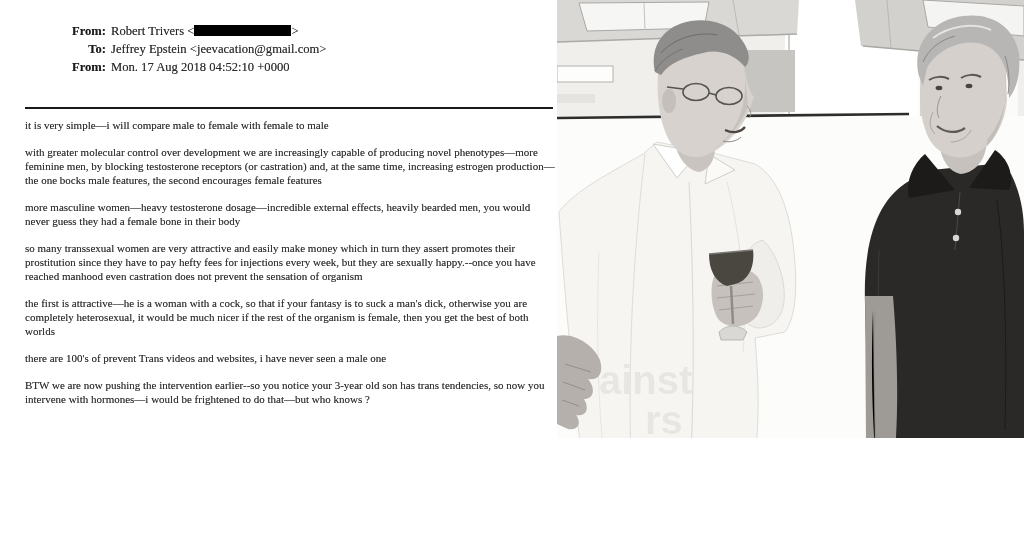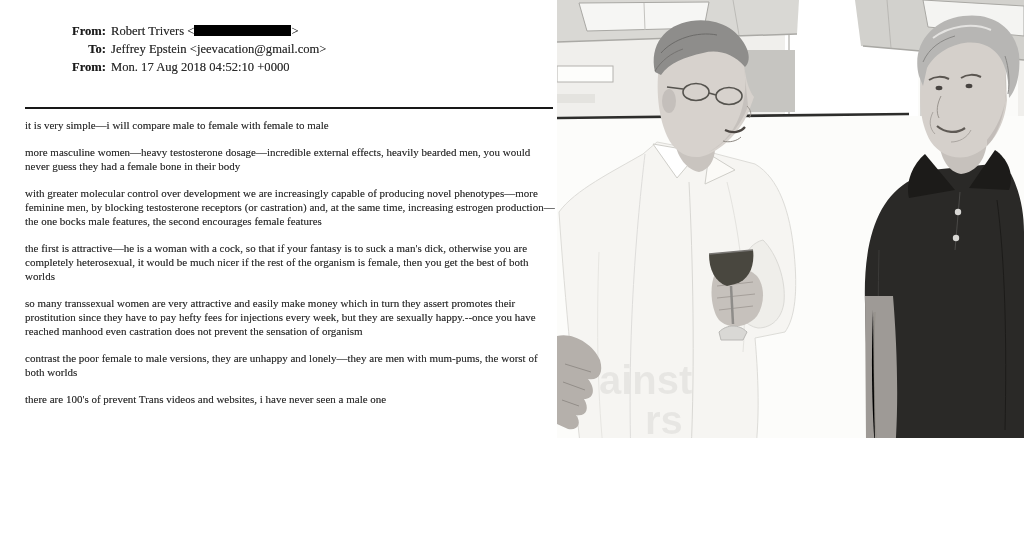--- a/index.html
+++ b/index.html
@@ -49,26 +49,26 @@
       <div class="hrow">
         <span class="hlabel">From:</span>
         <span class="hvalue">Mon. 17 Aug 2018 04:52:10 +0000</span>
       </div>
     </div>
 
     <div class="divider"></div>
 
     <div class="body-text">
       <p>it is very simple—i will compare male to female with female to male</p>
+      <p>with greater molecular control over development we are increasingly capable of producing novel phenotypes—more feminine men, by blocking testosterone receptors (or castration) and, at the same time, increasing estrogen production—the one bocks male features, the second encourages female features</p>
       <p>more masculine women—heavy testosterone dosage—incredible external effects, heavily bearded men, you would never guess they had a female bone in their body</p>
-      <p>with greater molecular control over development we are increasingly capable of producing novel phenotypes—more feminine men, by blocking testosterone receptors (or castration) and, at the same time, increasing estrogen production—the one bocks male features, the second encourages female features</p>
+      <p>so many transsexual women are very attractive and easily make money which in turn they assert promotes their prostitution since they have to pay hefty fees for injections every week, but they are sexually happy.--once you have reached manhood even castration does not prevent the sensation of organism</p>
       <p>the first is attractive—he is a woman with a cock, so that if your fantasy is to suck a man's dick, otherwise you are completely heterosexual, it would be much nicer if the rest of the organism is female, then you get the best of both worlds</p>
-      <p>so many transsexual women are very attractive and easily make money which in turn they assert promotes their prostitution since they have to pay hefty fees for injections every week, but they are sexually happy.--once you have reached manhood even castration does not prevent the sensation of organism</p>
-      <p>contrast the poor female to male versions, they are unhappy and lonely—they are men with mum-pums, the worst of both worlds</p>
       <p>there are 100's of prevent Trans videos and websites, i have never seen a male one</p>
+      <p>BTW we are now pushing the intervention earlier--so you notice your 3-year old son has trans tendencies, so now you intervene with hormones—i would be frightened to do that—but who knows ?</p>
     </div>
   </div>
 
   <div class="photo-pane">
     <svg viewBox="0 0 467 542" width="467" height="542">
 
       <rect x="0" y="0" width="467" height="118" fill="#f0efec"></rect>
       <rect x="228" y="0" width="140" height="118" fill="#ffffff"></rect>
       <rect x="361" y="55" width="100" height="63" fill="#fbfbf9"></rect>
       <line x1="232" y1="10" x2="232" y2="116" stroke="#cfcecb" stroke-width="2"></line>

